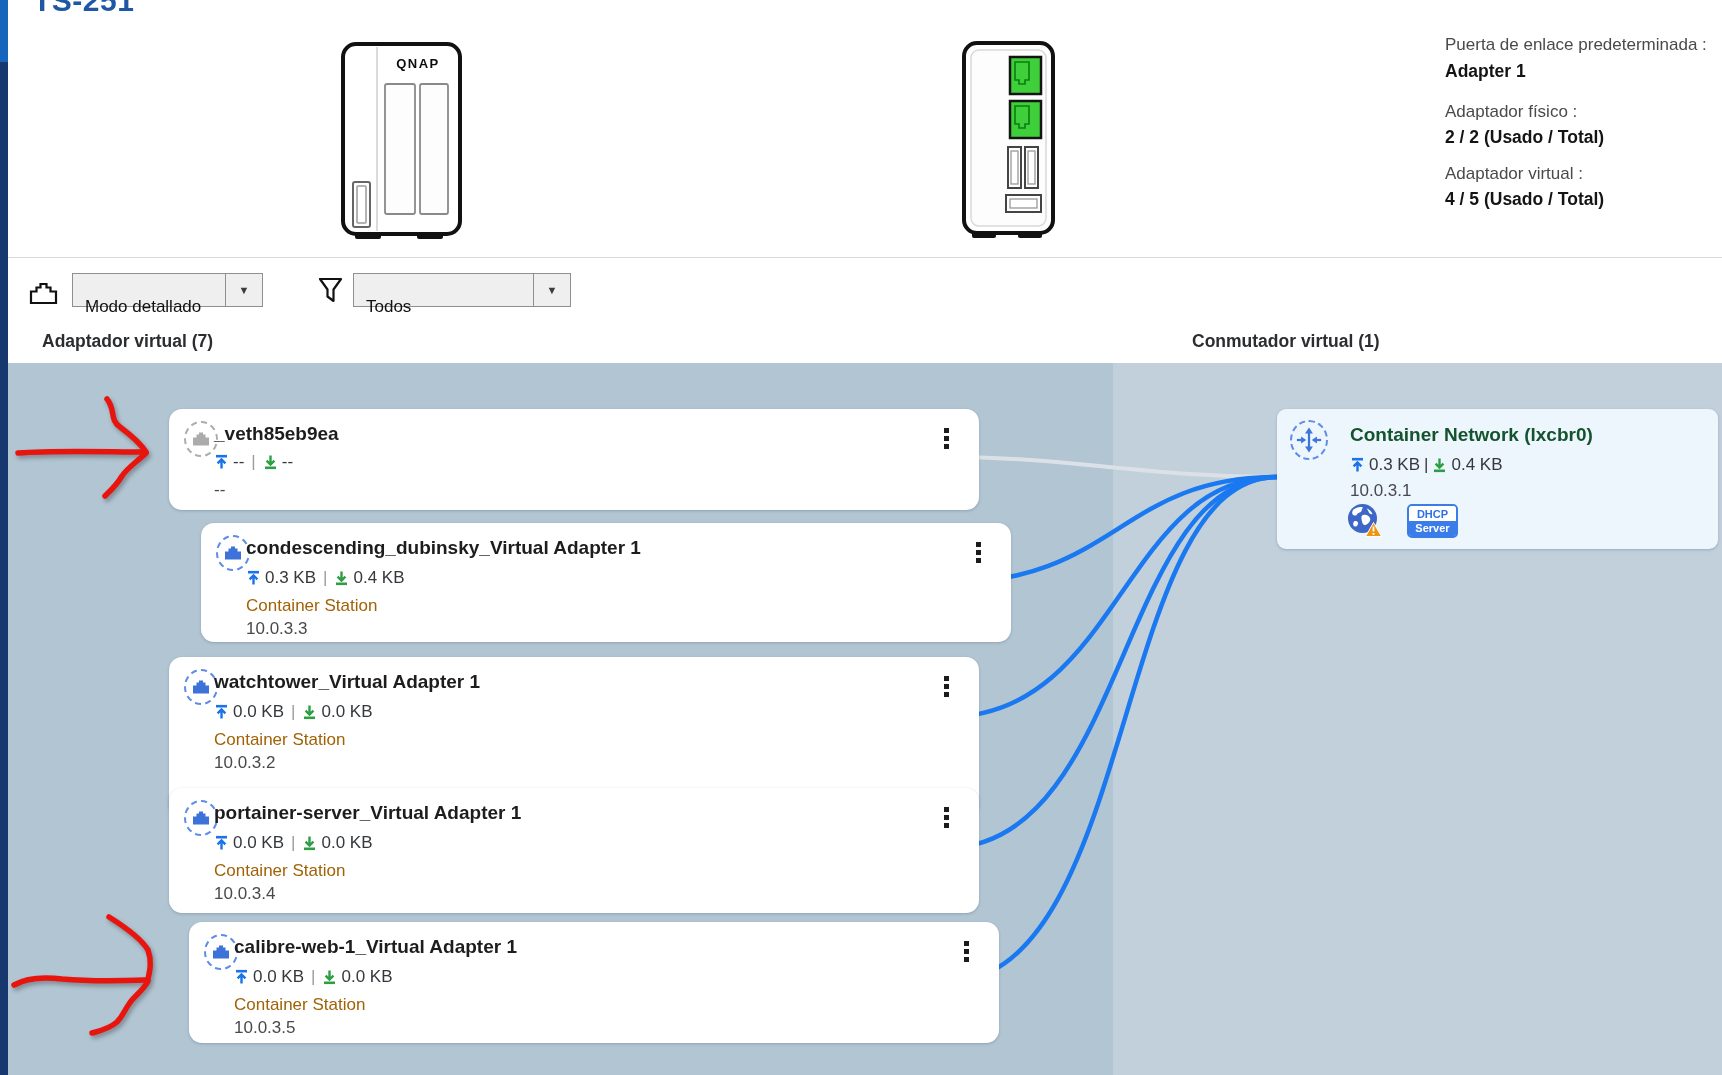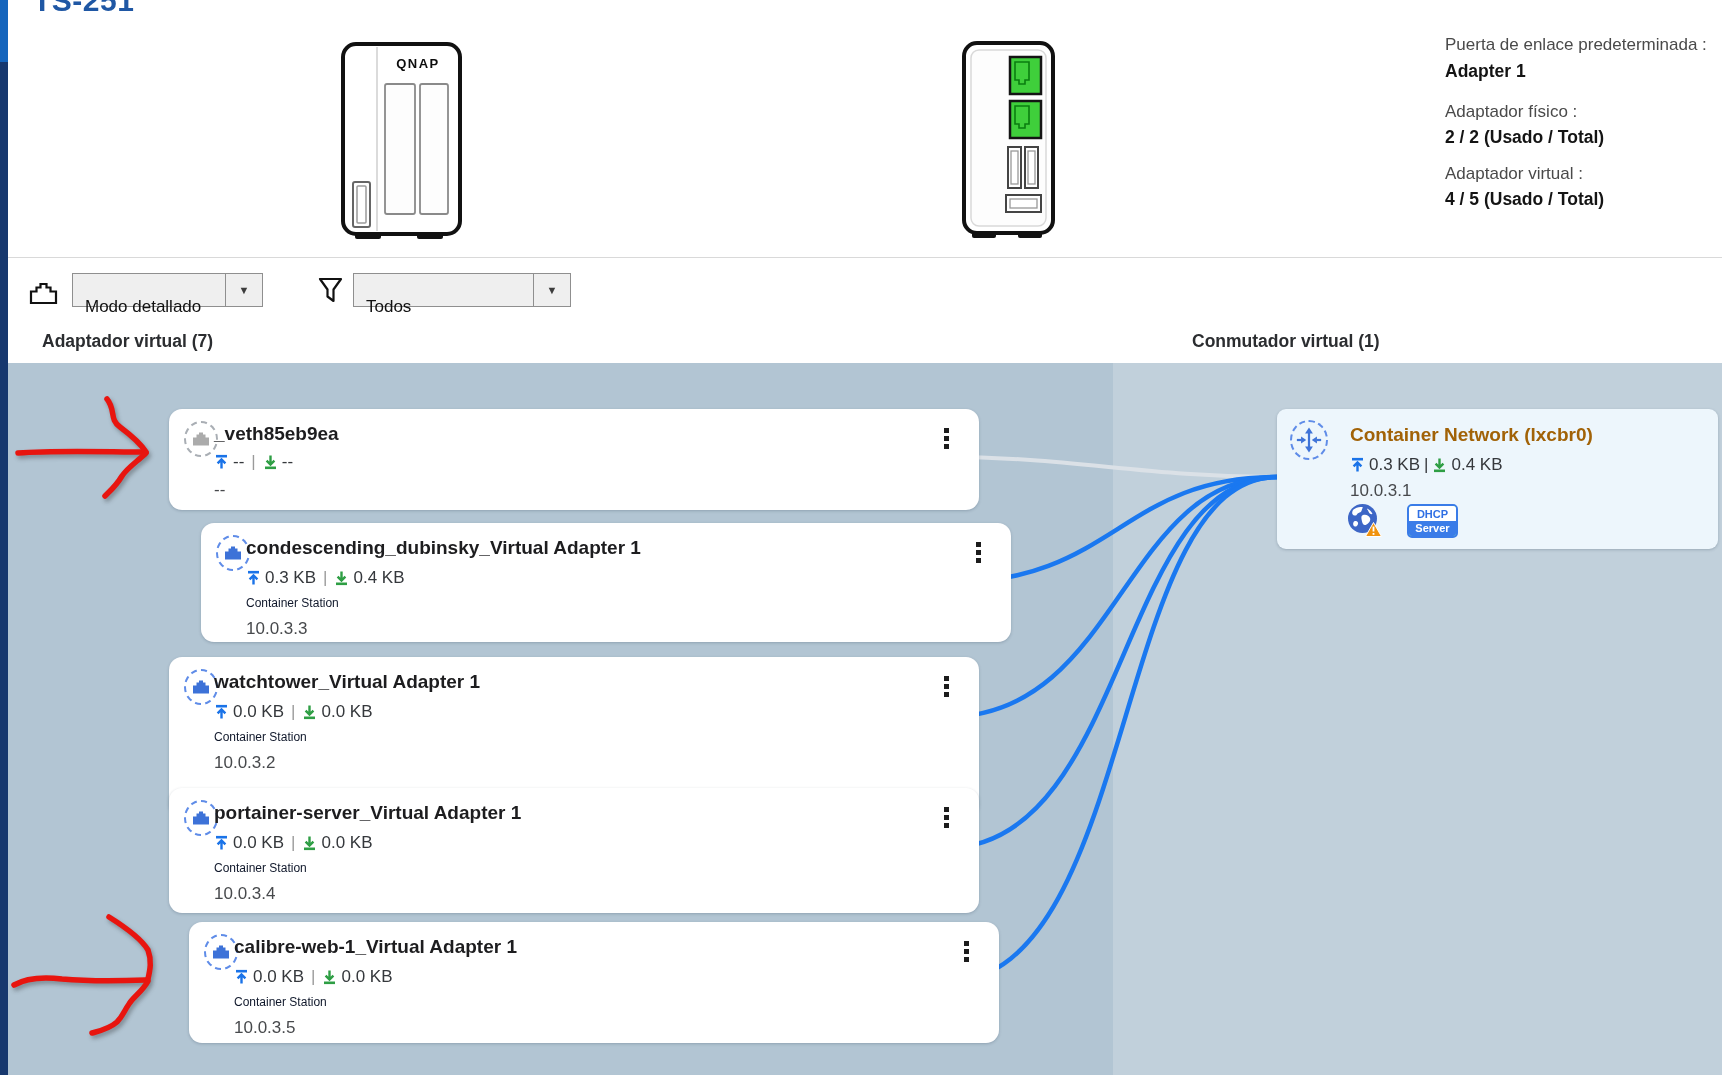--- a/index.html
+++ b/index.html
@@ -55,33 +55,33 @@
   .icon-circle{
     position:absolute;left:15px;top:12px;width:34px;height:36px;border-radius:50%;
     border:2px dashed #5f8ce8;display:flex;align-items:center;justify-content:center;box-sizing:border-box;
   }
   .icon-circle.gray{border-color:#a9aeb4;}
   .card-name{position:absolute;left:45px;top:14px;font-size:19px;font-weight:bold;color:#1d1d1f;white-space:nowrap;}
   .traffic{position:absolute;left:45px;display:flex;align-items:center;gap:4px;font-size:17px;color:#35383c;}
   .card .traffic{top:45px;}
   .c1 .traffic{top:43px;}
   .traffic .sep{color:#9a9a9a;margin:0 3px;}
-  .card-app{position:absolute;left:45px;top:73px;font-size:12px;color:#0f172a;}
+  .card-app{position:absolute;left:45px;top:73px;font-size:17px;color:#a16207;}
   .card-ip{position:absolute;left:45px;top:96px;font-size:17px;color:#47494c;}
   .c1 .card-ip{top:71px;}
   .kebab{position:absolute;right:28px;top:17px;display:flex;flex-direction:column;gap:3px;cursor:pointer;padding:2px;}
   .kebab span{width:5px;height:5px;background:#1c1c1c;display:block;}
 
   
   .switch-card{
     left:1277px;top:409px;width:441px;height:140px;background:#edf6fc;border-radius:9px;
     box-shadow:0 1px 3px rgba(40,60,80,.25);
   }
   .switch-card .icon-circle{left:13px;top:11px;width:38px;height:40px;}
-  .sw-name{position:absolute;left:73px;top:15px;font-size:19px;font-weight:bold;color:#a16207;white-space:nowrap;}
+  .sw-name{position:absolute;left:73px;top:15px;font-size:19px;font-weight:bold;color:#14532d;white-space:nowrap;}
   .sw-traffic{position:absolute;left:73px;top:46px;display:flex;align-items:center;gap:4px;font-size:17px;color:#35383c;}
   .sw-ip{position:absolute;left:73px;top:72px;font-size:17px;color:#47494c;}
   .sw-icons{position:absolute;left:70px;top:94px;display:flex;align-items:flex-start;gap:28px;}
   .globe-wrap{position:relative;width:32px;height:32px;}
   .warn{position:absolute;left:18px;top:19px;}
   .dhcp-badge{
     width:47px;border:2px solid #3a7ce8;border-radius:5px;overflow:hidden;background:#86efac;
     font-size:11px;font-weight:bold;text-align:center;line-height:14px;margin-top:1px;
   }
   .dhcp-top{color:#2f6fe4;background:#fff;padding-top:1px;}

